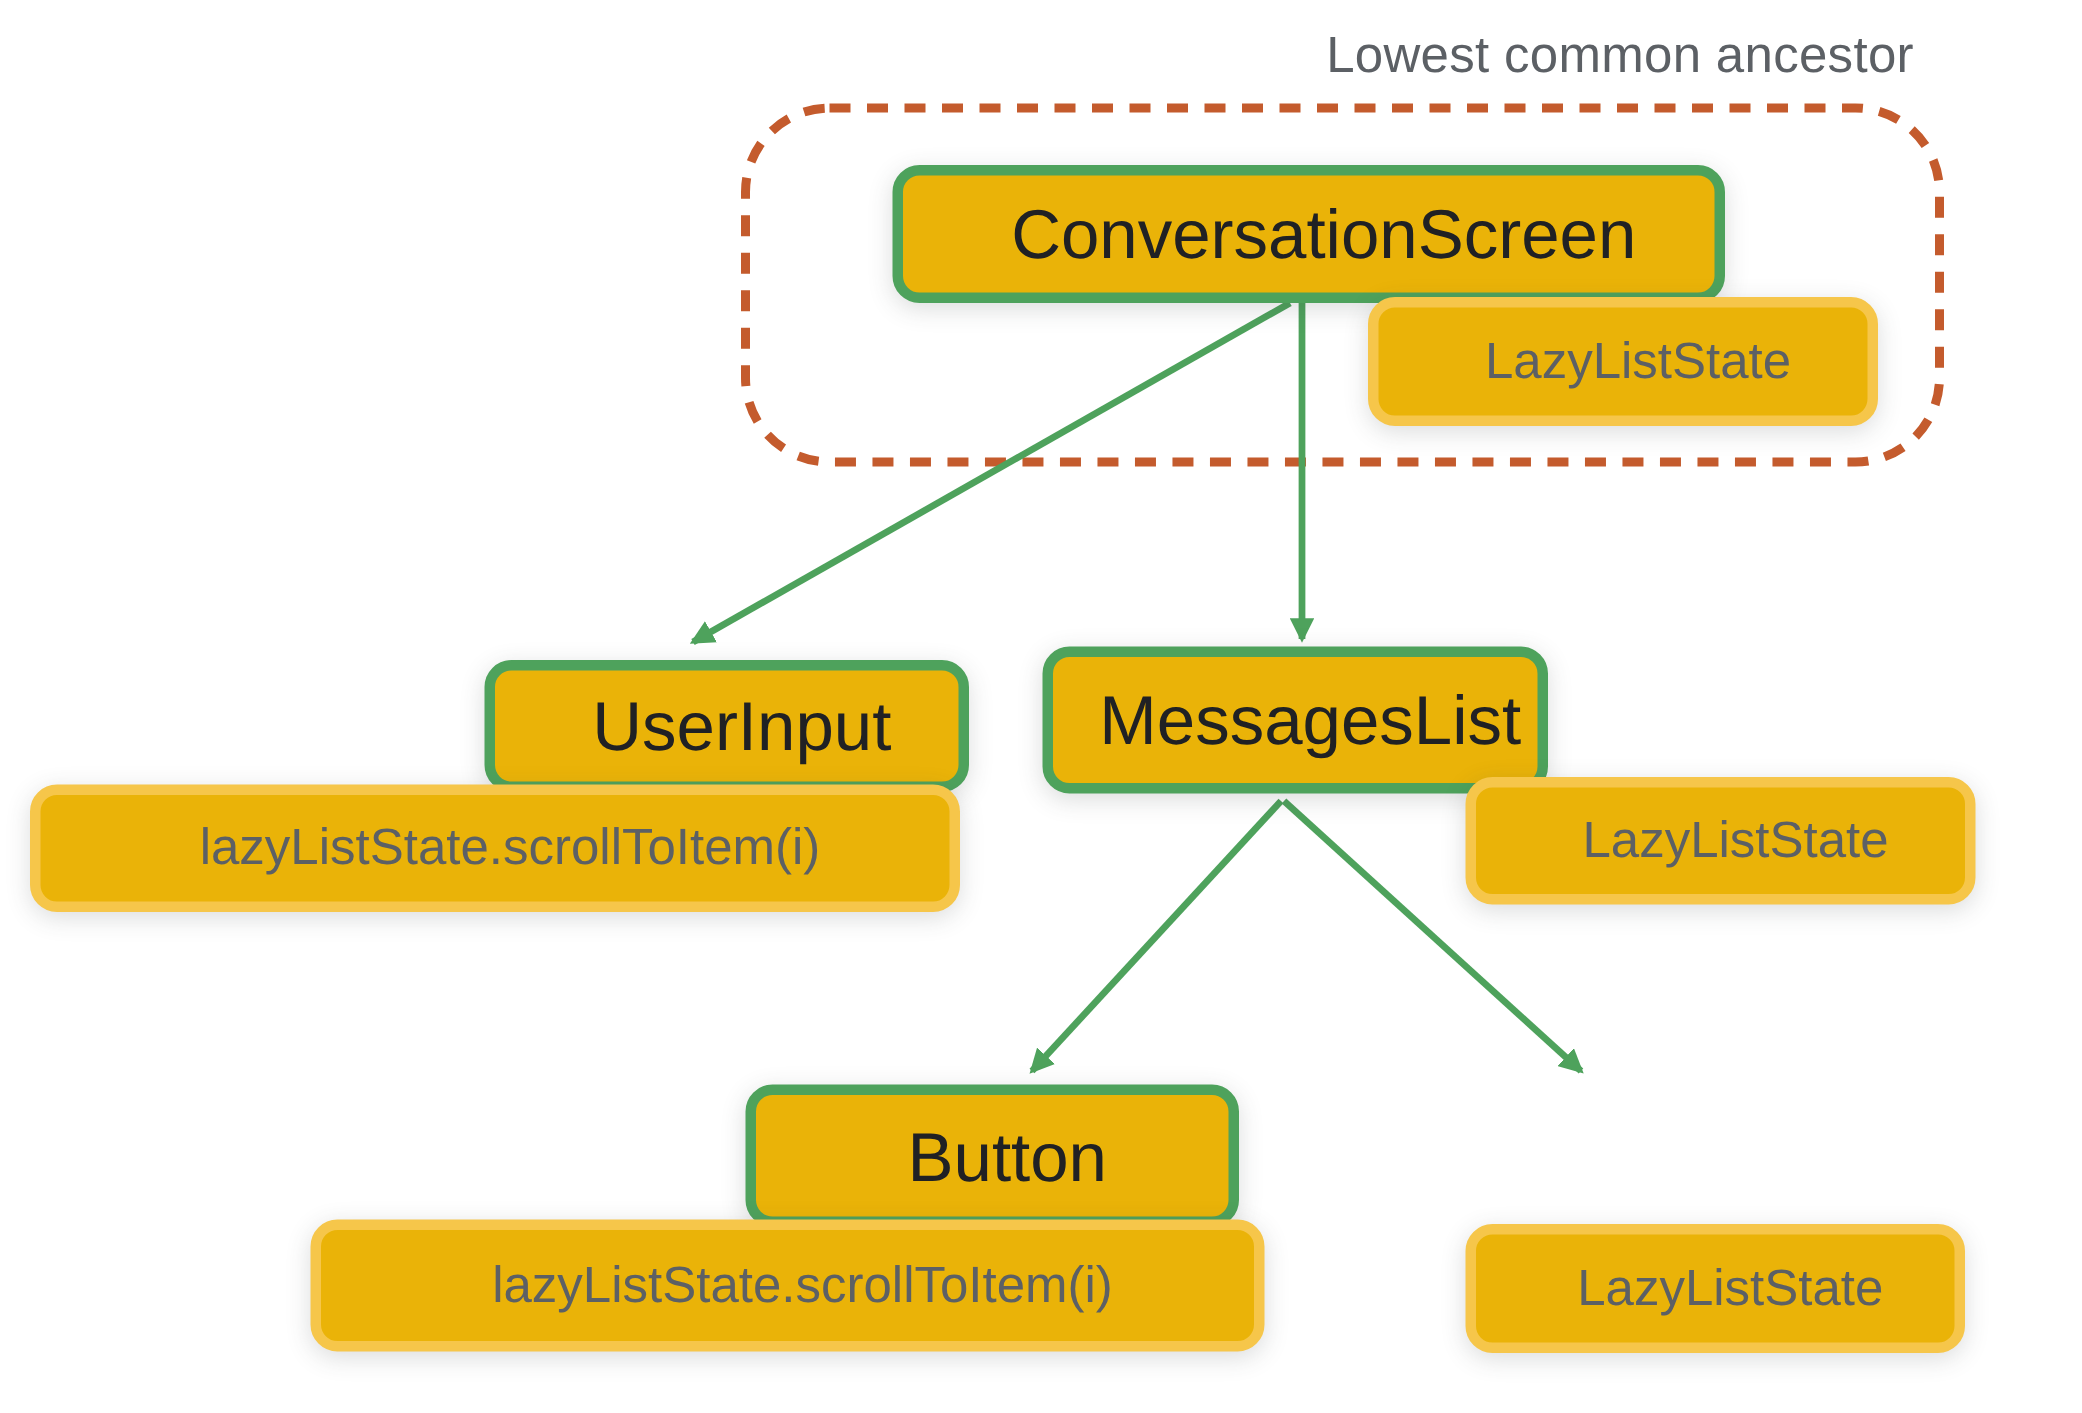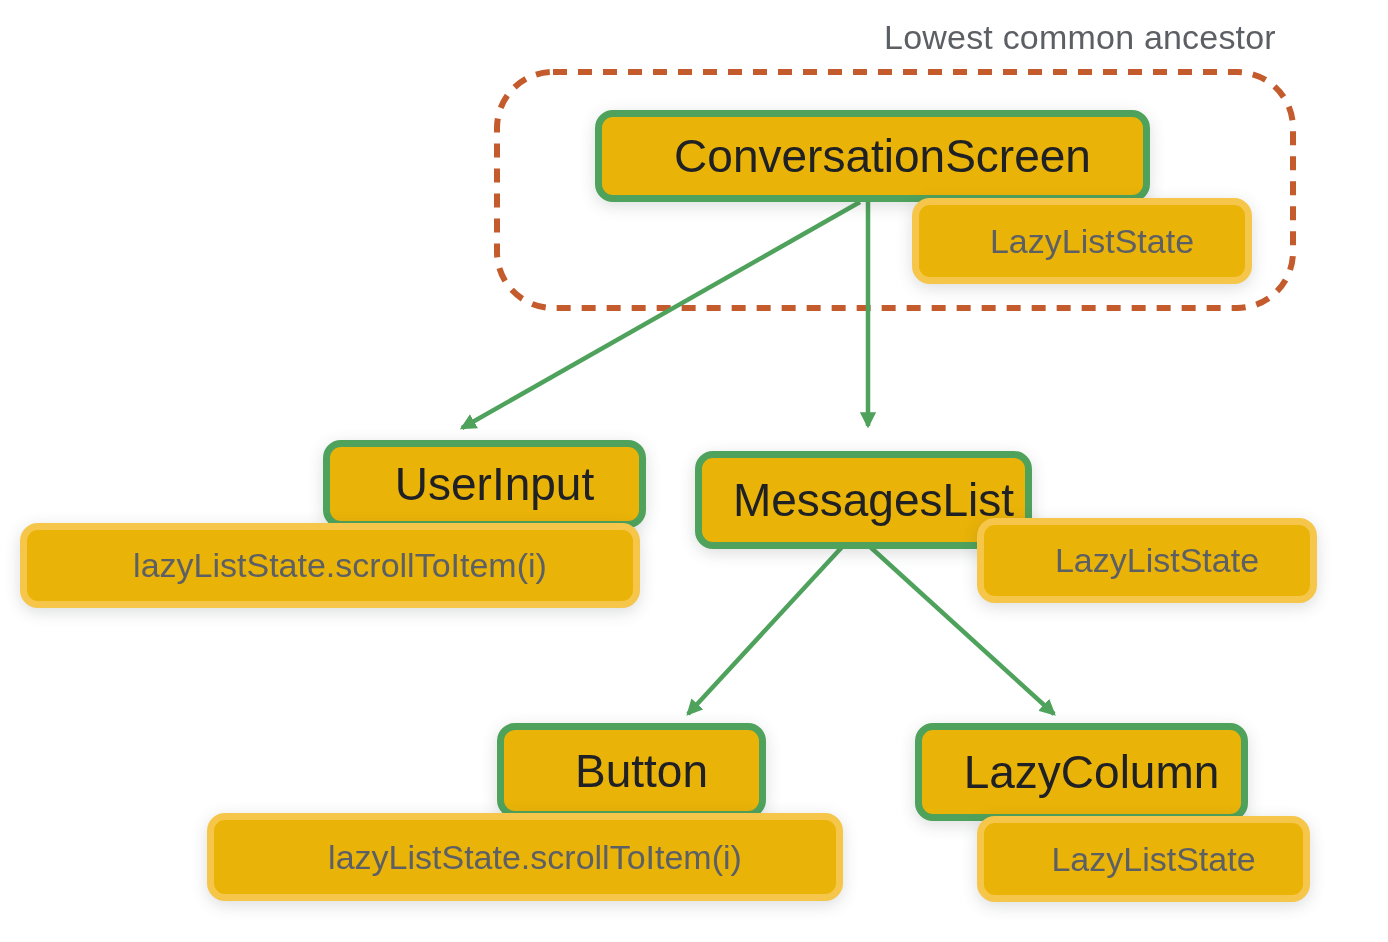--- a/index.html
+++ b/index.html
@@ -30,23 +30,23 @@
     position:absolute;left:850px;top:18px;width:460px;z-index:4;
     color:var(--gray);font-size:34px;font-weight:normal;text-align:center;
     letter-spacing:.2px;
   }
 
   
   .n-conversation{left:595px;top:110px;width:555px;height:92px;}
   .s-conversation{left:912px;top:198px;width:340px;height:86px;}
   .n-userinput{left:303px;top:440px;width:323px;height:88px;margin-left:20px;}
   .s-userinput{left:20px;top:523px;width:620px;height:85px;}
-  .n-messages{left:695px;top:451px;width:337px;height:98px;}
+  .n-messages{left:695px;top:431px;width:337px;height:98px;}
   .s-messages{left:977px;top:518px;width:340px;height:85px;}
-  .n-button{left:497px;top:723px;width:269px;height:95px;}
+  .n-button{left:497px;top:723px;width:329px;height:95px;}
   .s-button{left:207px;top:813px;width:636px;height:88px;}
   .n-lazycolumn{left:915px;top:723px;width:333px;height:98px;}
   .s-lazycolumn{left:977px;top:816px;width:333px;height:86px;}
 </style>
 </head>
 <body>
 
 <div class="stage">
 
   <svg class="edges-layer" width="1388" height="942" viewBox="0 0 1388 942">
@@ -78,23 +78,20 @@
   </div>
 
   <div class="node n-messages">
     <span>MessagesList</span>
   </div>
 
   <div class="node n-button">
     <span>Button</span>
   </div>
 
-  <div class="node n-lazycolumn">
-    <span>LazyColumn</span>
-  </div>
 
   <div class="state s-conversation">
     <span>LazyListState</span>
   </div>
 
   <div class="state s-userinput">
     <span>lazyListState.scrollToItem(i)</span>
   </div>
 
   <div class="state s-messages">

